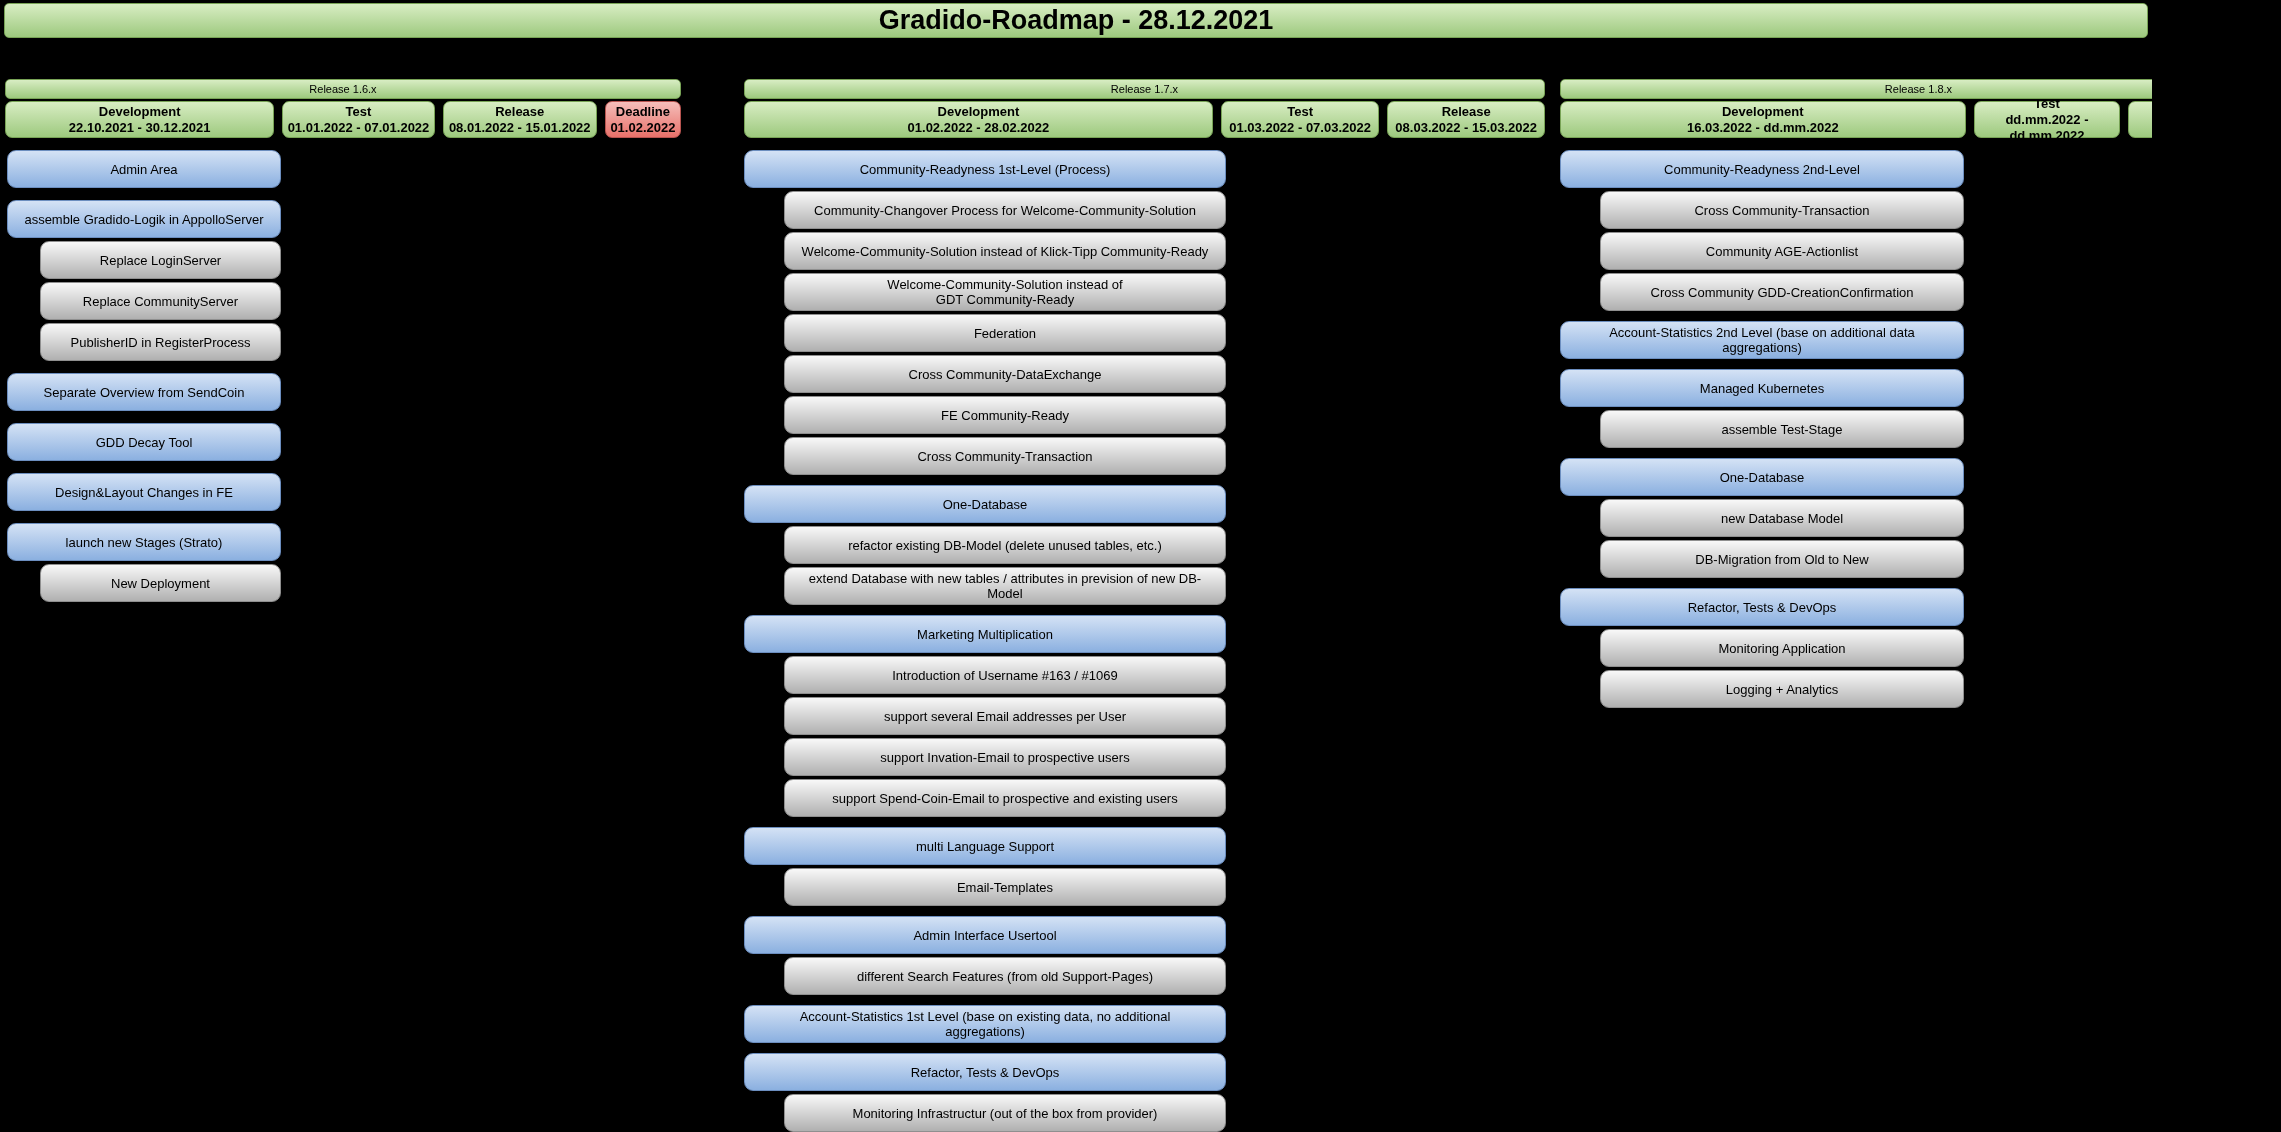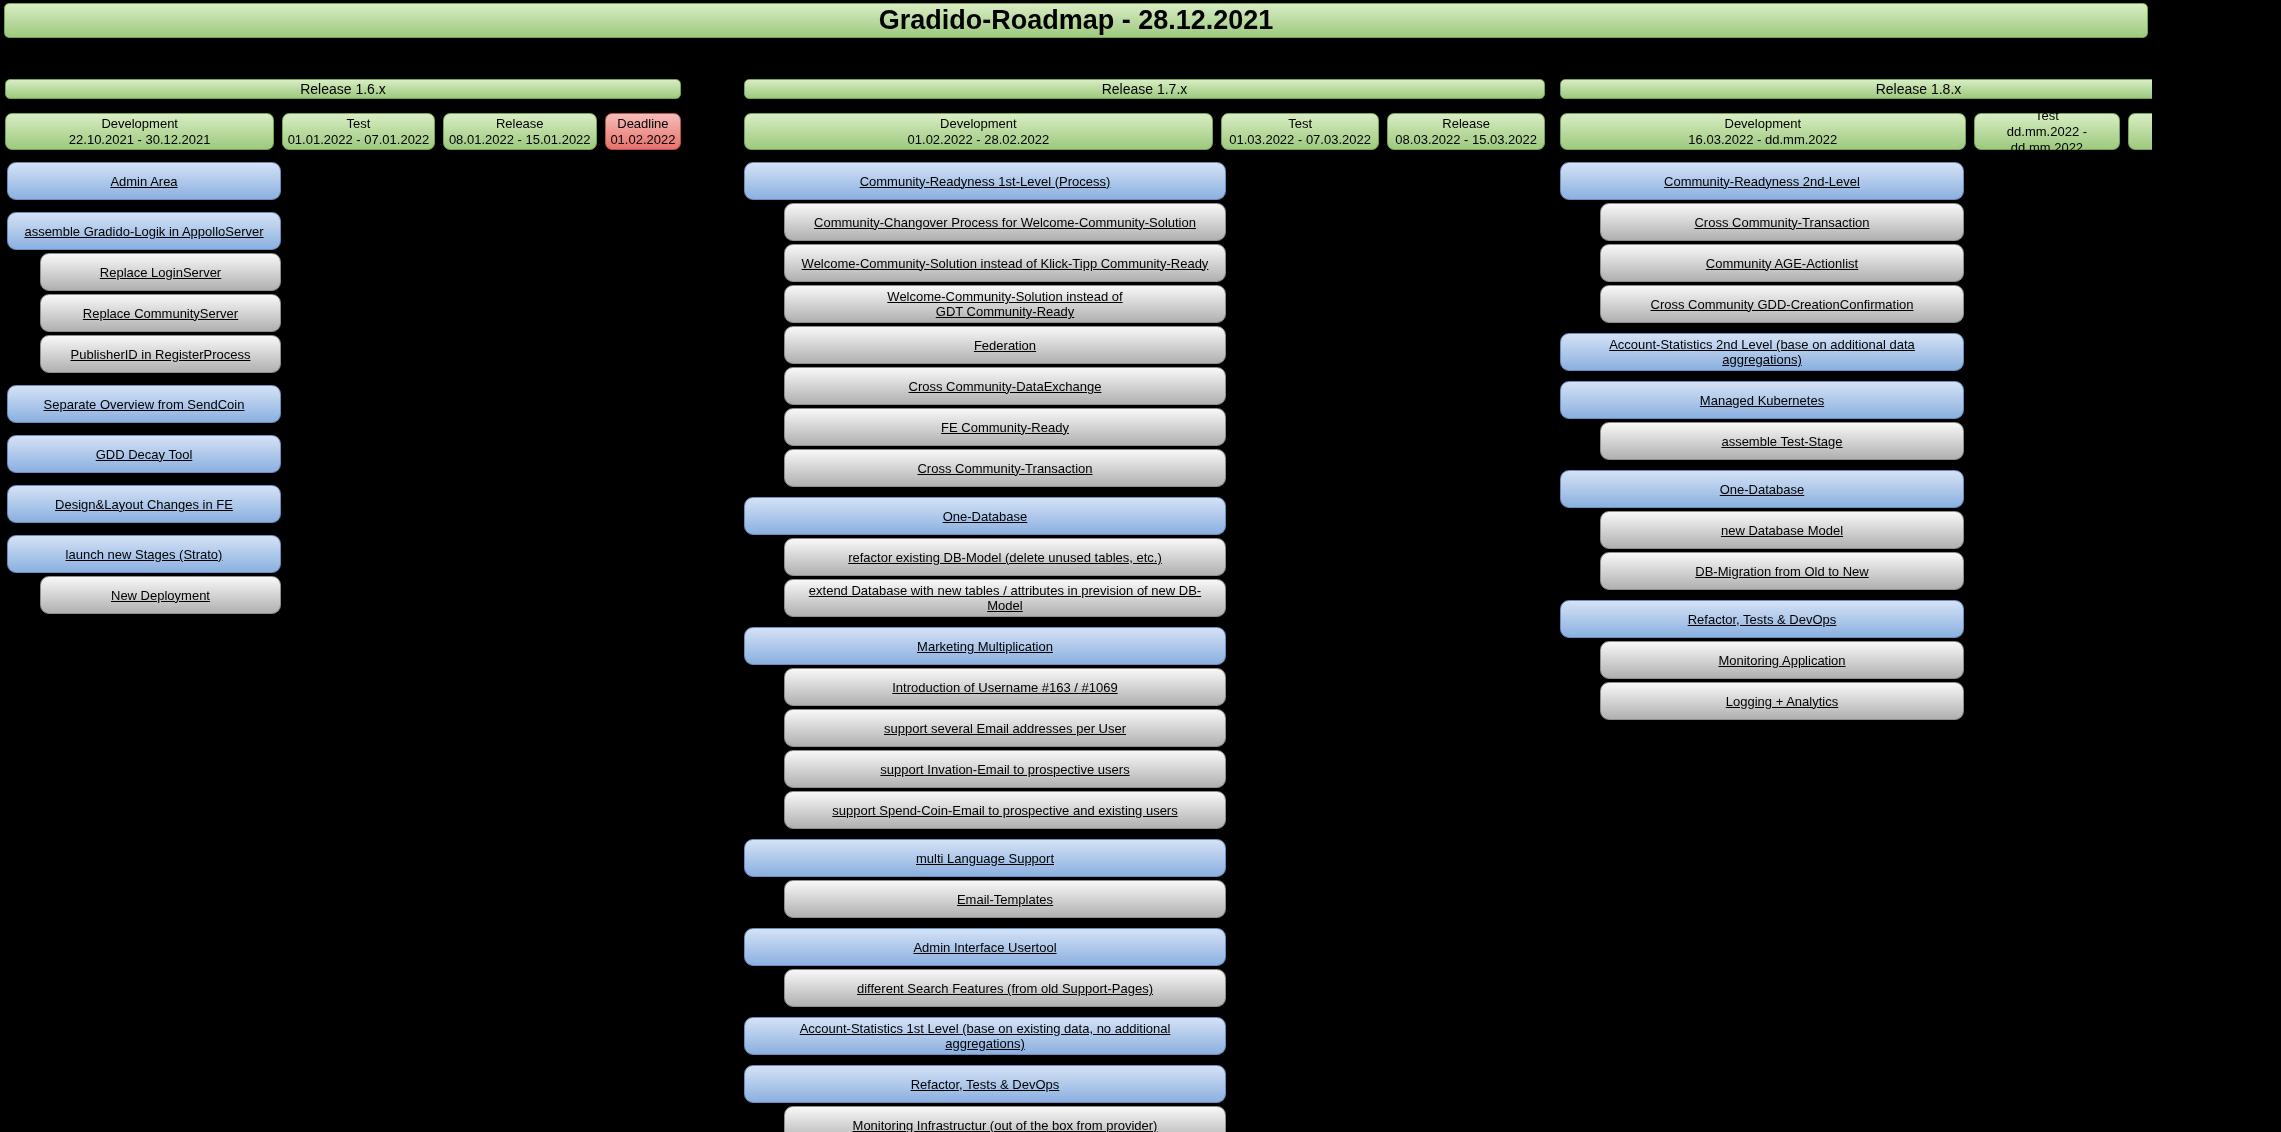--- a/index.html
+++ b/index.html
@@ -41,27 +41,28 @@
     display: flex; align-items: center; justify-content: center;
     font-size: 27px; font-weight: bold;
   }
 
   
   .release-col { position: absolute; top: 79px; }
   .release-title {
     height: 20px;
     border-radius: 5px;
     display: flex; align-items: center; justify-content: center;
-    font-size: 14px;
+    font-size: 11px;
   }
   .phase-row {
     position: relative;
     display: flex; gap: 8px;
-    margin-top: 14px;
+    margin-top: 2px;
     height: 37px;
+    font-weight: bold;
   }
   .phase-box {
     height: 37px;
     border-radius: 7px;
     display: flex; flex-direction: column;
     align-items: center; justify-content: center;
     font-size: 13px; line-height: 16px;
     text-align: center;
   }
   .junction {
@@ -77,21 +78,20 @@
   .task-list { margin-top: 12px; margin-left: var(--toff, 0px); }
   .task-box {
     height: 38px;
     margin-top: 3px;
     border-radius: 9px;
     display: flex; align-items: center; justify-content: center;
     text-align: center;
     font-size: 13px; line-height: 15px;
     white-space: pre-line;
     padding: 1px 16px;
-    text-decoration: underline;
   }
   .task-list .task-box:first-child { margin-top: 0; }
   .task-box.group-start { margin-top: var(--gg, 12px); }
   .task-box.parent { width: var(--pw, 274px); }
   .task-box.child  { margin-left: var(--ci, 33px); width: calc(var(--pw, 274px) - var(--ci, 33px)); }
 </style>
 </head>
 <body>
 
 <div class="canvas">

